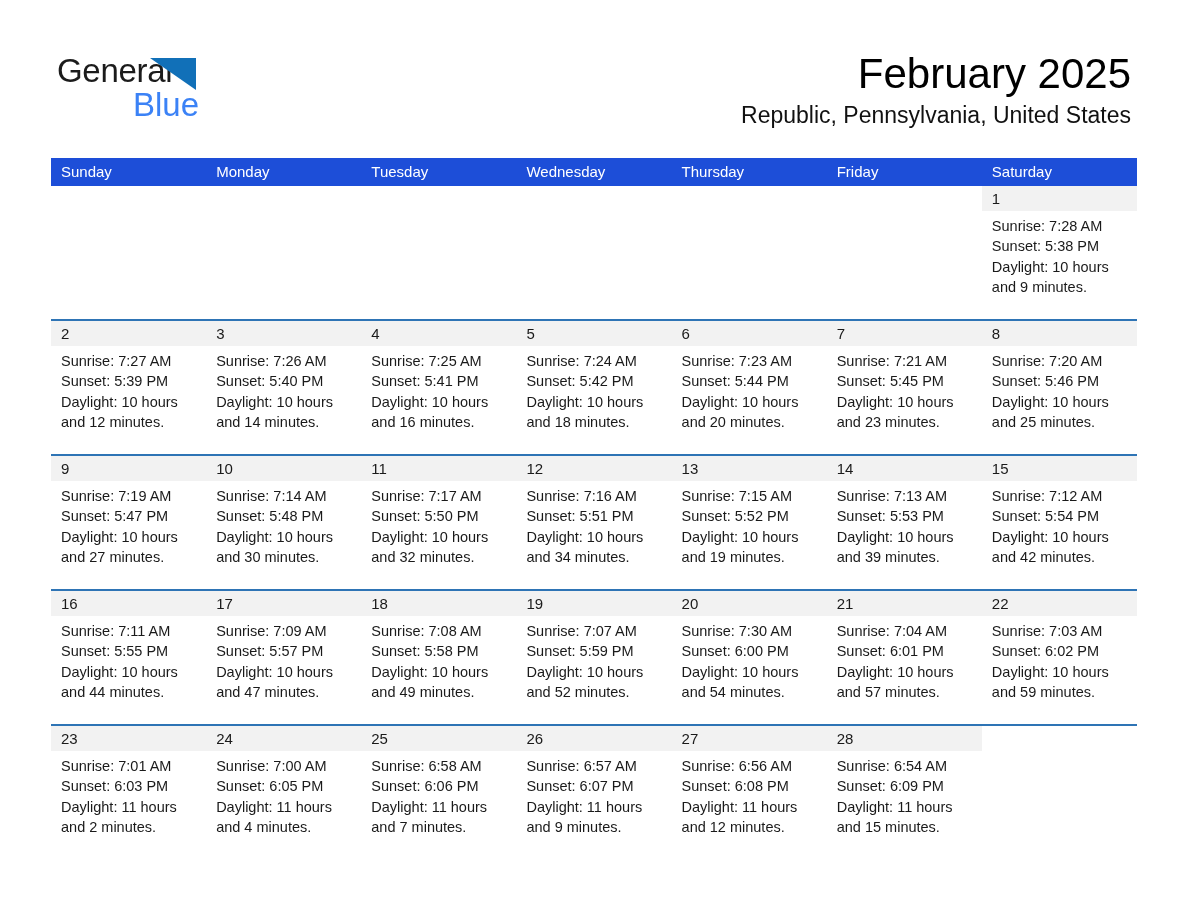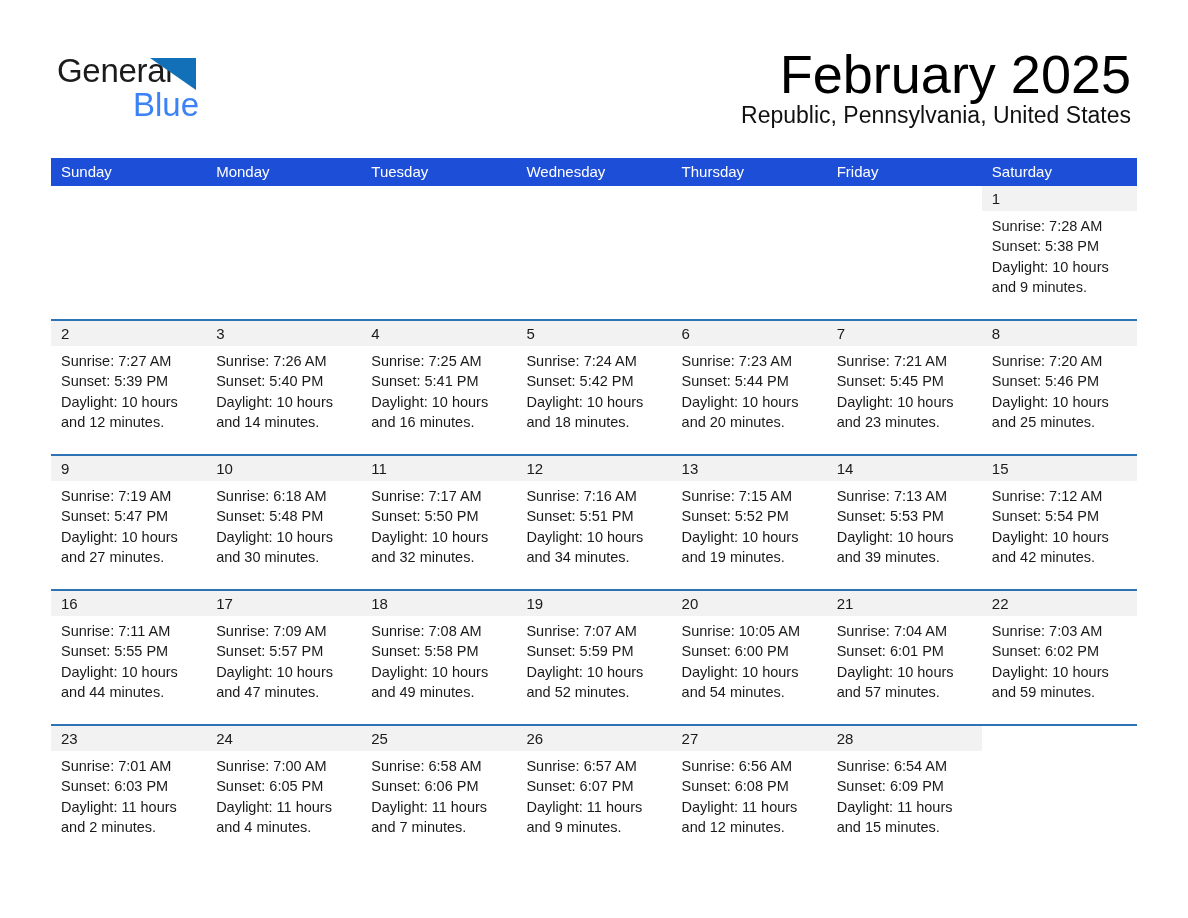--- a/index.html
+++ b/index.html
@@ -66,21 +66,21 @@
     line-height: 38px;
     white-space: nowrap;
   }
   .title-block {
     position: absolute;
     right: 57px;
     top: 48px;
     text-align: right;
   }
   .cal-title {
-    font-size: 54px;
+    font-size: 42px;
     font-weight: 400;
     color: #000;
     line-height: 52px;
     white-space: nowrap;
   }
   .cal-subtitle {
     font-size: 23px;
     font-weight: 400;
     color: #111;
     line-height: 30px;
@@ -290,21 +290,21 @@
               <div class="daynum-strip"><span class="daynum">9</span></div>
               <div class="day-body">
                 <div>Sunrise: 7:19 AM</div>
                 <div>Sunset: 5:47 PM</div>
                 <div class="daylight-line">Daylight: 10 hours and 27 minutes.</div>
               </div>
             </div>
             <div class="day-cell filled">
               <div class="daynum-strip"><span class="daynum">10</span></div>
               <div class="day-body">
-                <div>Sunrise: 6:18 AM</div>
+                <div>Sunrise: 7:14 AM</div>
                 <div>Sunset: 5:48 PM</div>
                 <div class="daylight-line">Daylight: 10 hours and 30 minutes.</div>
               </div>
             </div>
             <div class="day-cell filled">
               <div class="daynum-strip"><span class="daynum">11</span></div>
               <div class="day-body">
                 <div>Sunrise: 7:17 AM</div>
                 <div>Sunset: 5:50 PM</div>
                 <div class="daylight-line">Daylight: 10 hours and 32 minutes.</div>
@@ -374,21 +374,21 @@
               <div class="daynum-strip"><span class="daynum">19</span></div>
               <div class="day-body">
                 <div>Sunrise: 7:07 AM</div>
                 <div>Sunset: 5:59 PM</div>
                 <div class="daylight-line">Daylight: 10 hours and 52 minutes.</div>
               </div>
             </div>
             <div class="day-cell filled">
               <div class="daynum-strip"><span class="daynum">20</span></div>
               <div class="day-body">
-                <div>Sunrise: 10:05 AM</div>
+                <div>Sunrise: 7:30 AM</div>
                 <div>Sunset: 6:00 PM</div>
                 <div class="daylight-line">Daylight: 10 hours and 54 minutes.</div>
               </div>
             </div>
             <div class="day-cell filled">
               <div class="daynum-strip"><span class="daynum">21</span></div>
               <div class="day-body">
                 <div>Sunrise: 7:04 AM</div>
                 <div>Sunset: 6:01 PM</div>
                 <div class="daylight-line">Daylight: 10 hours and 57 minutes.</div>

